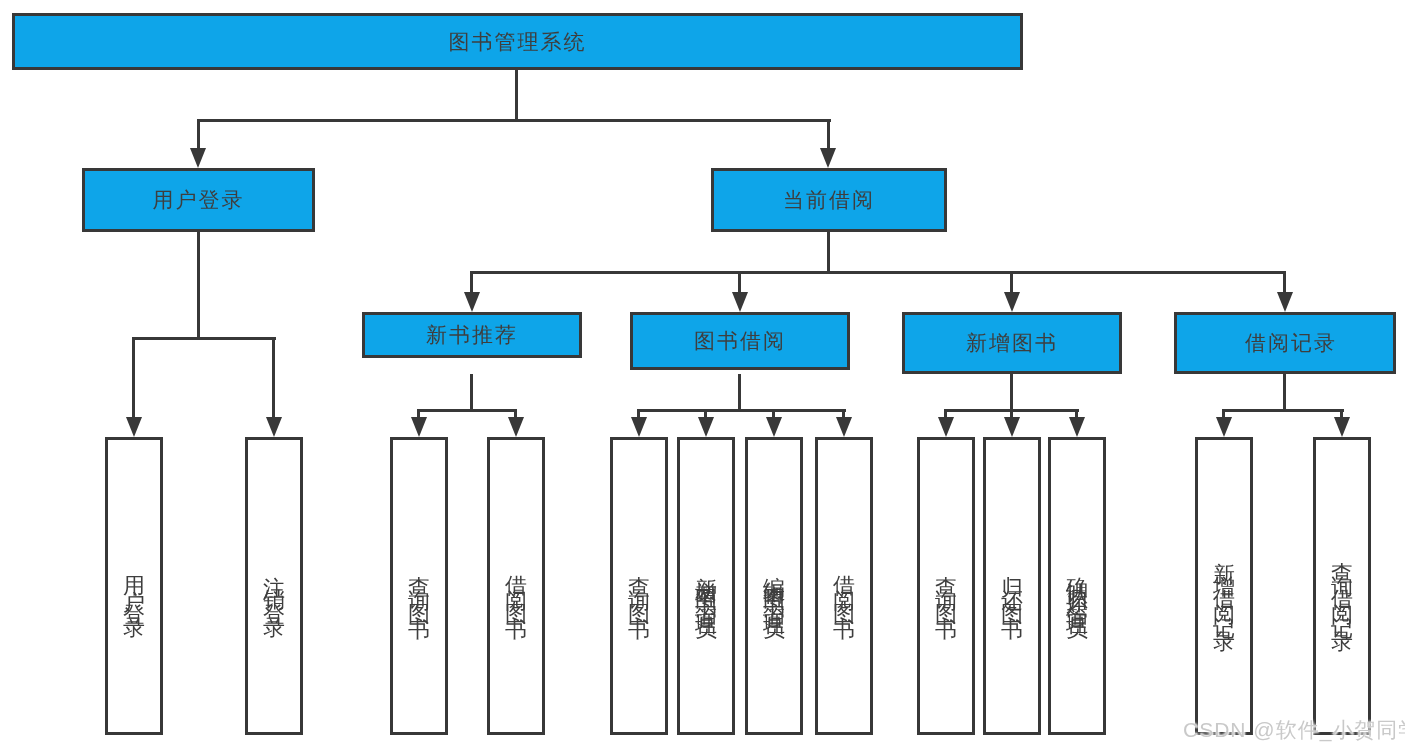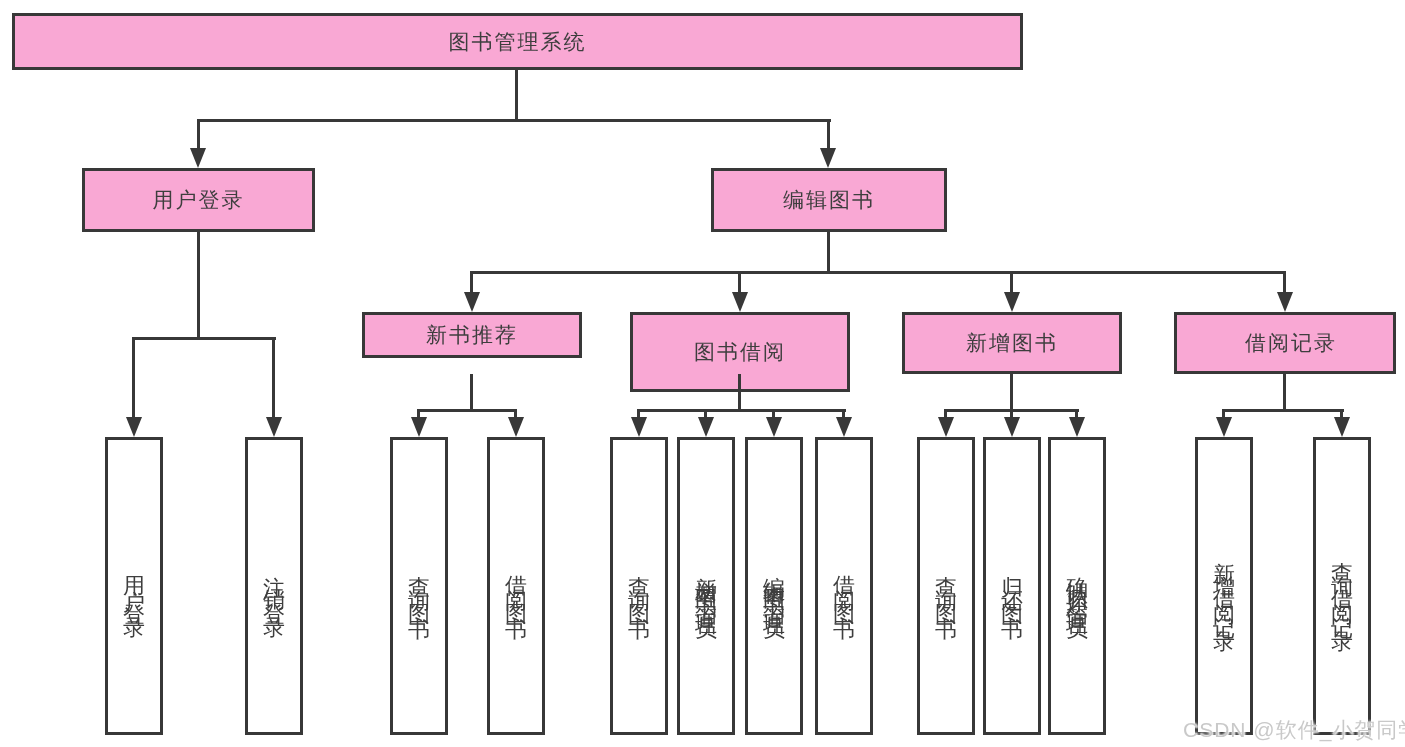--- a/index.html
+++ b/index.html
@@ -13,21 +13,21 @@
   body{
     background:var(--bg);
     font-family:"Liberation Sans","DejaVu Sans",sans-serif;
     position:relative;
     overflow:hidden;
   }
   .canvas{position:absolute;inset:0;}
   .node{
     position:absolute;
     border:3px solid var(--line);
-    background:#f9a8d4;
+    background:#0ea5e9;
     display:flex;
     align-items:center;
     justify-content:center;
     color:var(--text);
     font-size:21px;
     letter-spacing:2px;
     white-space:nowrap;
   }
   .leaf{
     position:absolute;
@@ -80,21 +80,21 @@
   <div class="hl" style="left:197px;top:119px;width:634px;"></div>
   <div class="vl" style="left:197px;top:119px;height:30px;"></div>
   <div class="ar" style="left:190px;top:148px;"></div>
   <div class="vl" style="left:827px;top:119px;height:30px;"></div>
   <div class="ar" style="left:820px;top:148px;"></div>
 
   <div class="node" style="left:82px;top:168px;width:233px;height:64px;">
     <span>用户登录</span>
   </div>
   <div class="node" style="left:711px;top:168px;width:236px;height:64px;">
-    <span>编辑图书</span>
+    <span>当前借阅</span>
   </div>
 
   <div class="vl" style="left:197px;top:232px;height:105px;"></div>
   <div class="hl" style="left:132px;top:337px;width:144px;"></div>
   <div class="vl" style="left:132px;top:337px;height:80px;"></div>
   <div class="ar" style="left:126px;top:417px;"></div>
   <div class="vl" style="left:272px;top:337px;height:80px;"></div>
   <div class="ar" style="left:266px;top:417px;"></div>
 
   <div class="vl" style="left:827px;top:232px;height:41px;"></div>
@@ -104,21 +104,21 @@
   <div class="vl" style="left:738px;top:271px;height:21px;"></div>
   <div class="ar" style="left:732px;top:292px;"></div>
   <div class="vl" style="left:1010px;top:271px;height:21px;"></div>
   <div class="ar" style="left:1004px;top:292px;"></div>
   <div class="vl" style="left:1283px;top:271px;height:21px;"></div>
   <div class="ar" style="left:1277px;top:292px;"></div>
 
   <div class="node" style="left:362px;top:312px;width:220px;height:46px;">
     <span>新书推荐</span>
   </div>
-  <div class="node" style="left:630px;top:312px;width:220px;height:80px;">
+  <div class="node" style="left:630px;top:312px;width:220px;height:58px;">
     <span>图书借阅</span>
   </div>
   <div class="node" style="left:902px;top:312px;width:220px;height:62px;">
     <span>新增图书</span>
   </div>
   <div class="node" style="left:1174px;top:312px;width:222px;height:62px;padding-left:12px;">
     <span>借阅记录</span>
   </div>
 
   <div class="vl" style="left:470px;top:374px;height:37px;"></div>

